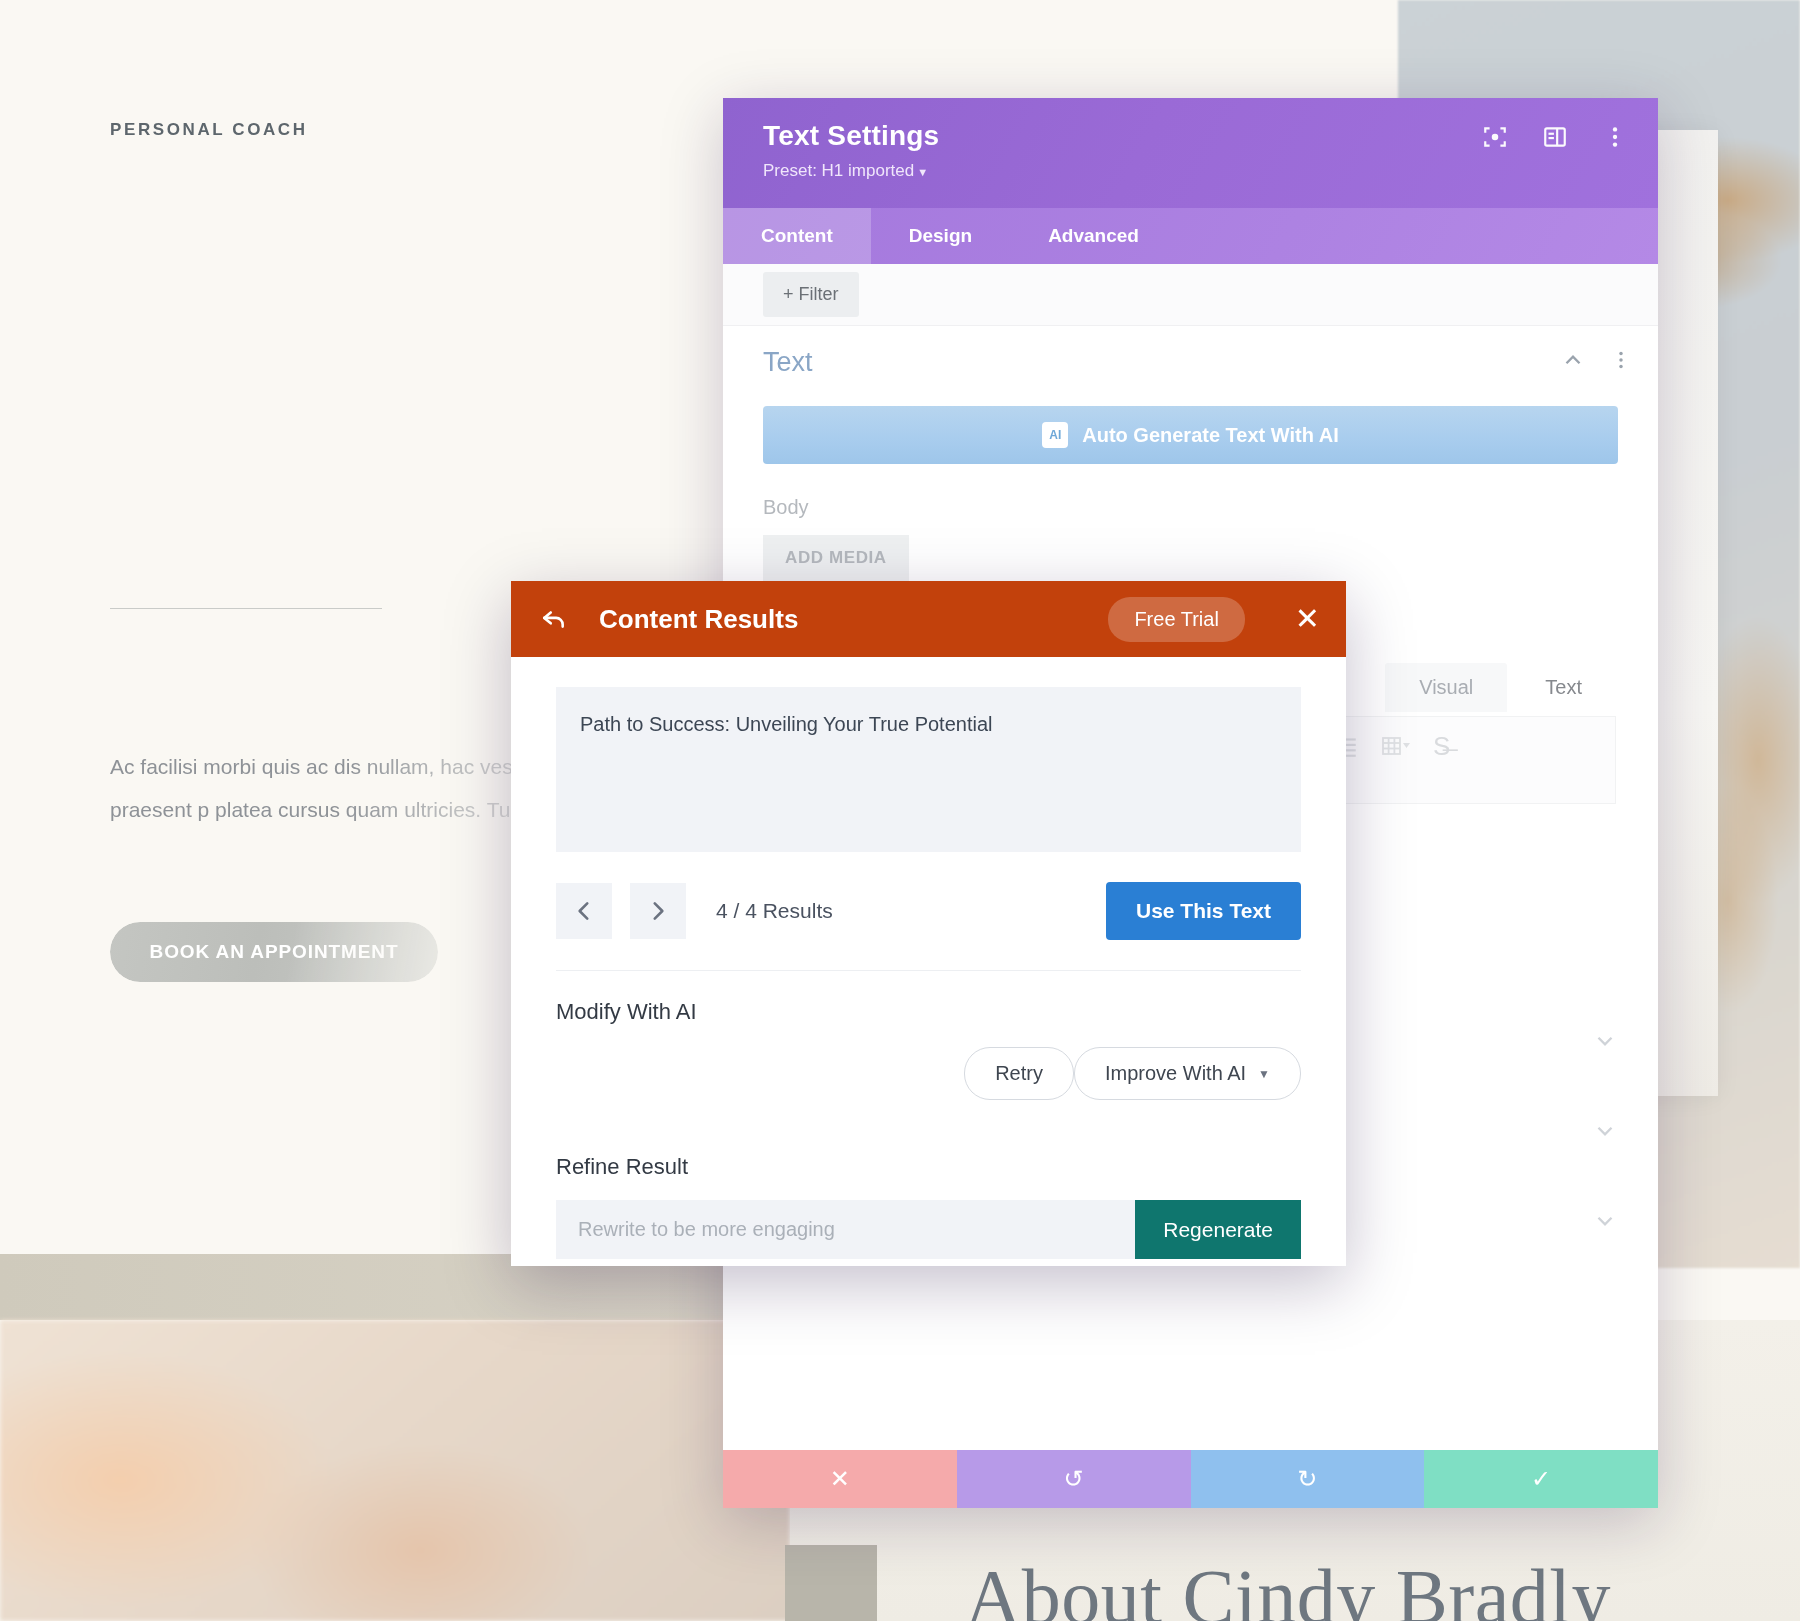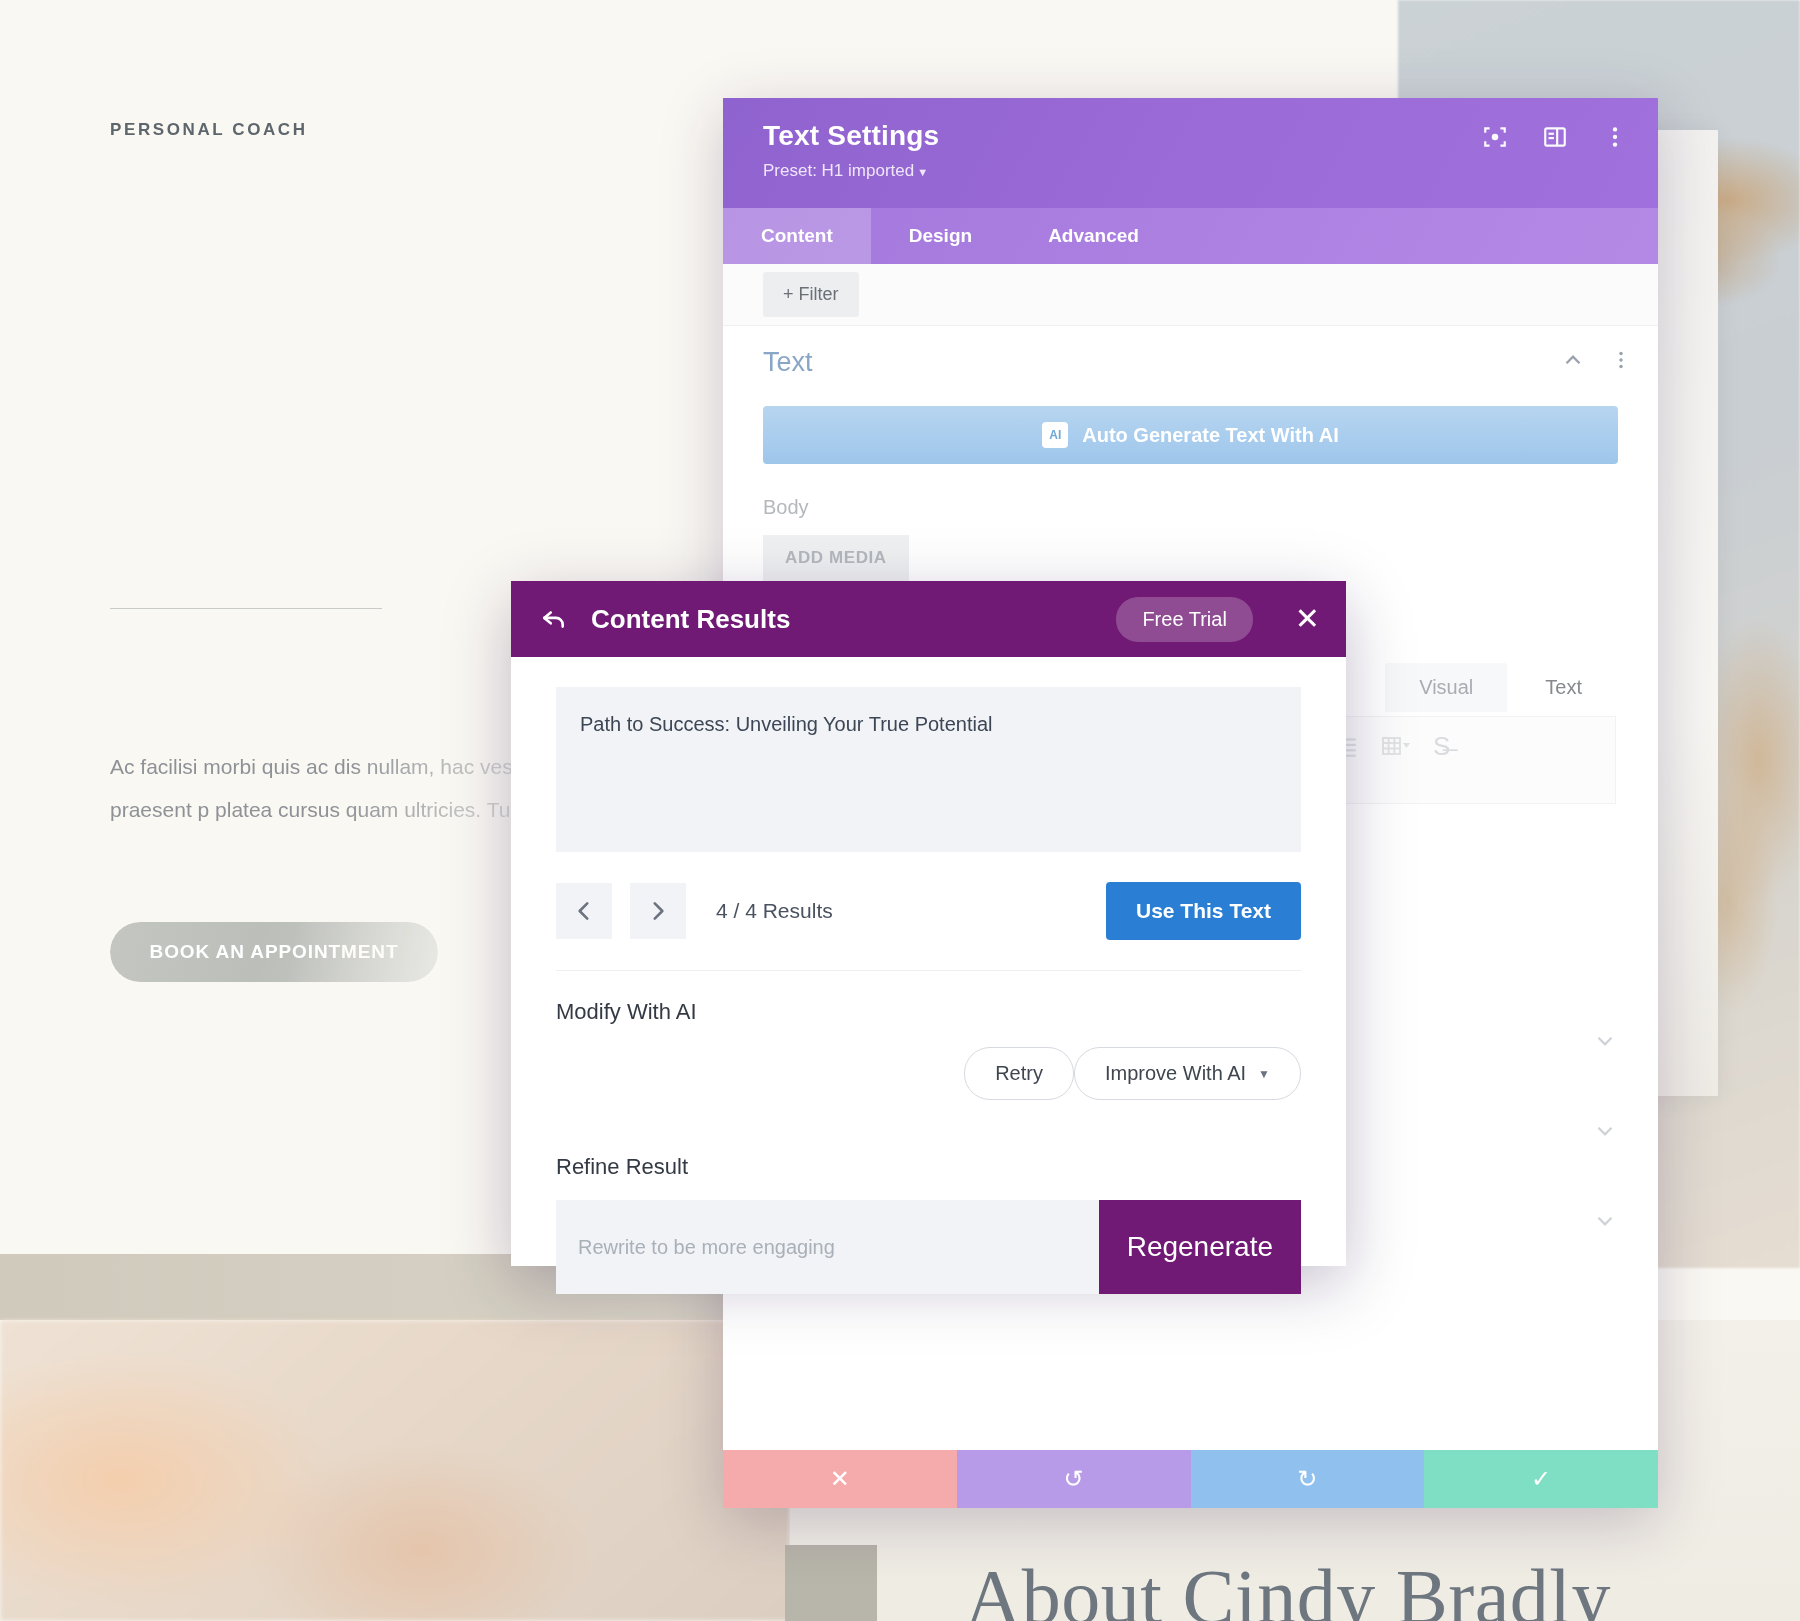--- a/index.html
+++ b/index.html
@@ -211,22 +211,22 @@
   .fb-undo   { background: #b79ae8; }
   .fb-redo   { background: #8fc0ee; }
   .fb-save   { background: #7fdfc4; }
 
   
   .cr-modal {
     position: absolute; left: 511px; top: 581px; width: 835px; height: 685px;
     background: #fff; box-shadow: 0 18px 62px rgba(30,10,60,.26);
   }
   .cr-header {
-    height: 76px; background: #701a75; display: flex; align-items: center;
-    padding: 0 26px 0 30px; gap: 24px;
+    height: 76px; background: #c2410c; display: flex; align-items: center;
+    padding: 0 26px 0 30px; gap: 32px;
   }
   .cr-back { color: #fff; cursor: pointer; display: flex; align-items: center; }
   .cr-title { color: #fff; font-size: 26px; font-weight: 700; flex: 1; }
   .cr-trial {
     background: rgba(255,255,255,.22); color: #fff;
     border-radius: 22px; padding: 11px 26px; font-size: 20px; cursor: pointer;
   }
   .cr-close { color: #fff; font-size: 30px; cursor: pointer; margin-left: 18px; line-height: 1; }
 
   .cr-body { padding: 30px 45px 0 45px; }
@@ -264,22 +264,22 @@
   .cr-pill .caret { font-size: 12px; color: #6b7280; }
 
   .cr-refine-row { display: flex; gap: 0; padding-top: 20px; }
   .cr-refine-input {
     flex: 1; background: #f1f3f7; border: none; outline: none;
     padding: 18px 22px; font-size: 20px; color: #3c4654;
     font-family: "Liberation Sans", sans-serif;
   }
   .cr-refine-input::placeholder { color: #aab0b8; }
   .cr-regen-btn {
-    background: #701a75; border: none; color: #fff; padding: 31px 28px;
-    font-size: 28px; cursor: pointer; font-family: "Liberation Sans", sans-serif;
+    background: #0f766e; border: none; color: #fff; padding: 14px 28px;
+    font-size: 21px; cursor: pointer; font-family: "Liberation Sans", sans-serif;
   }
 </style>
 </head>
 <body>
 
 <div class="page-bg">
   <div class="bg-right-photo"></div>
   <div class="bg-right-card"></div>
   <div class="bg-bottom-band"></div>
   <div class="bg-bottom-photo"></div>

